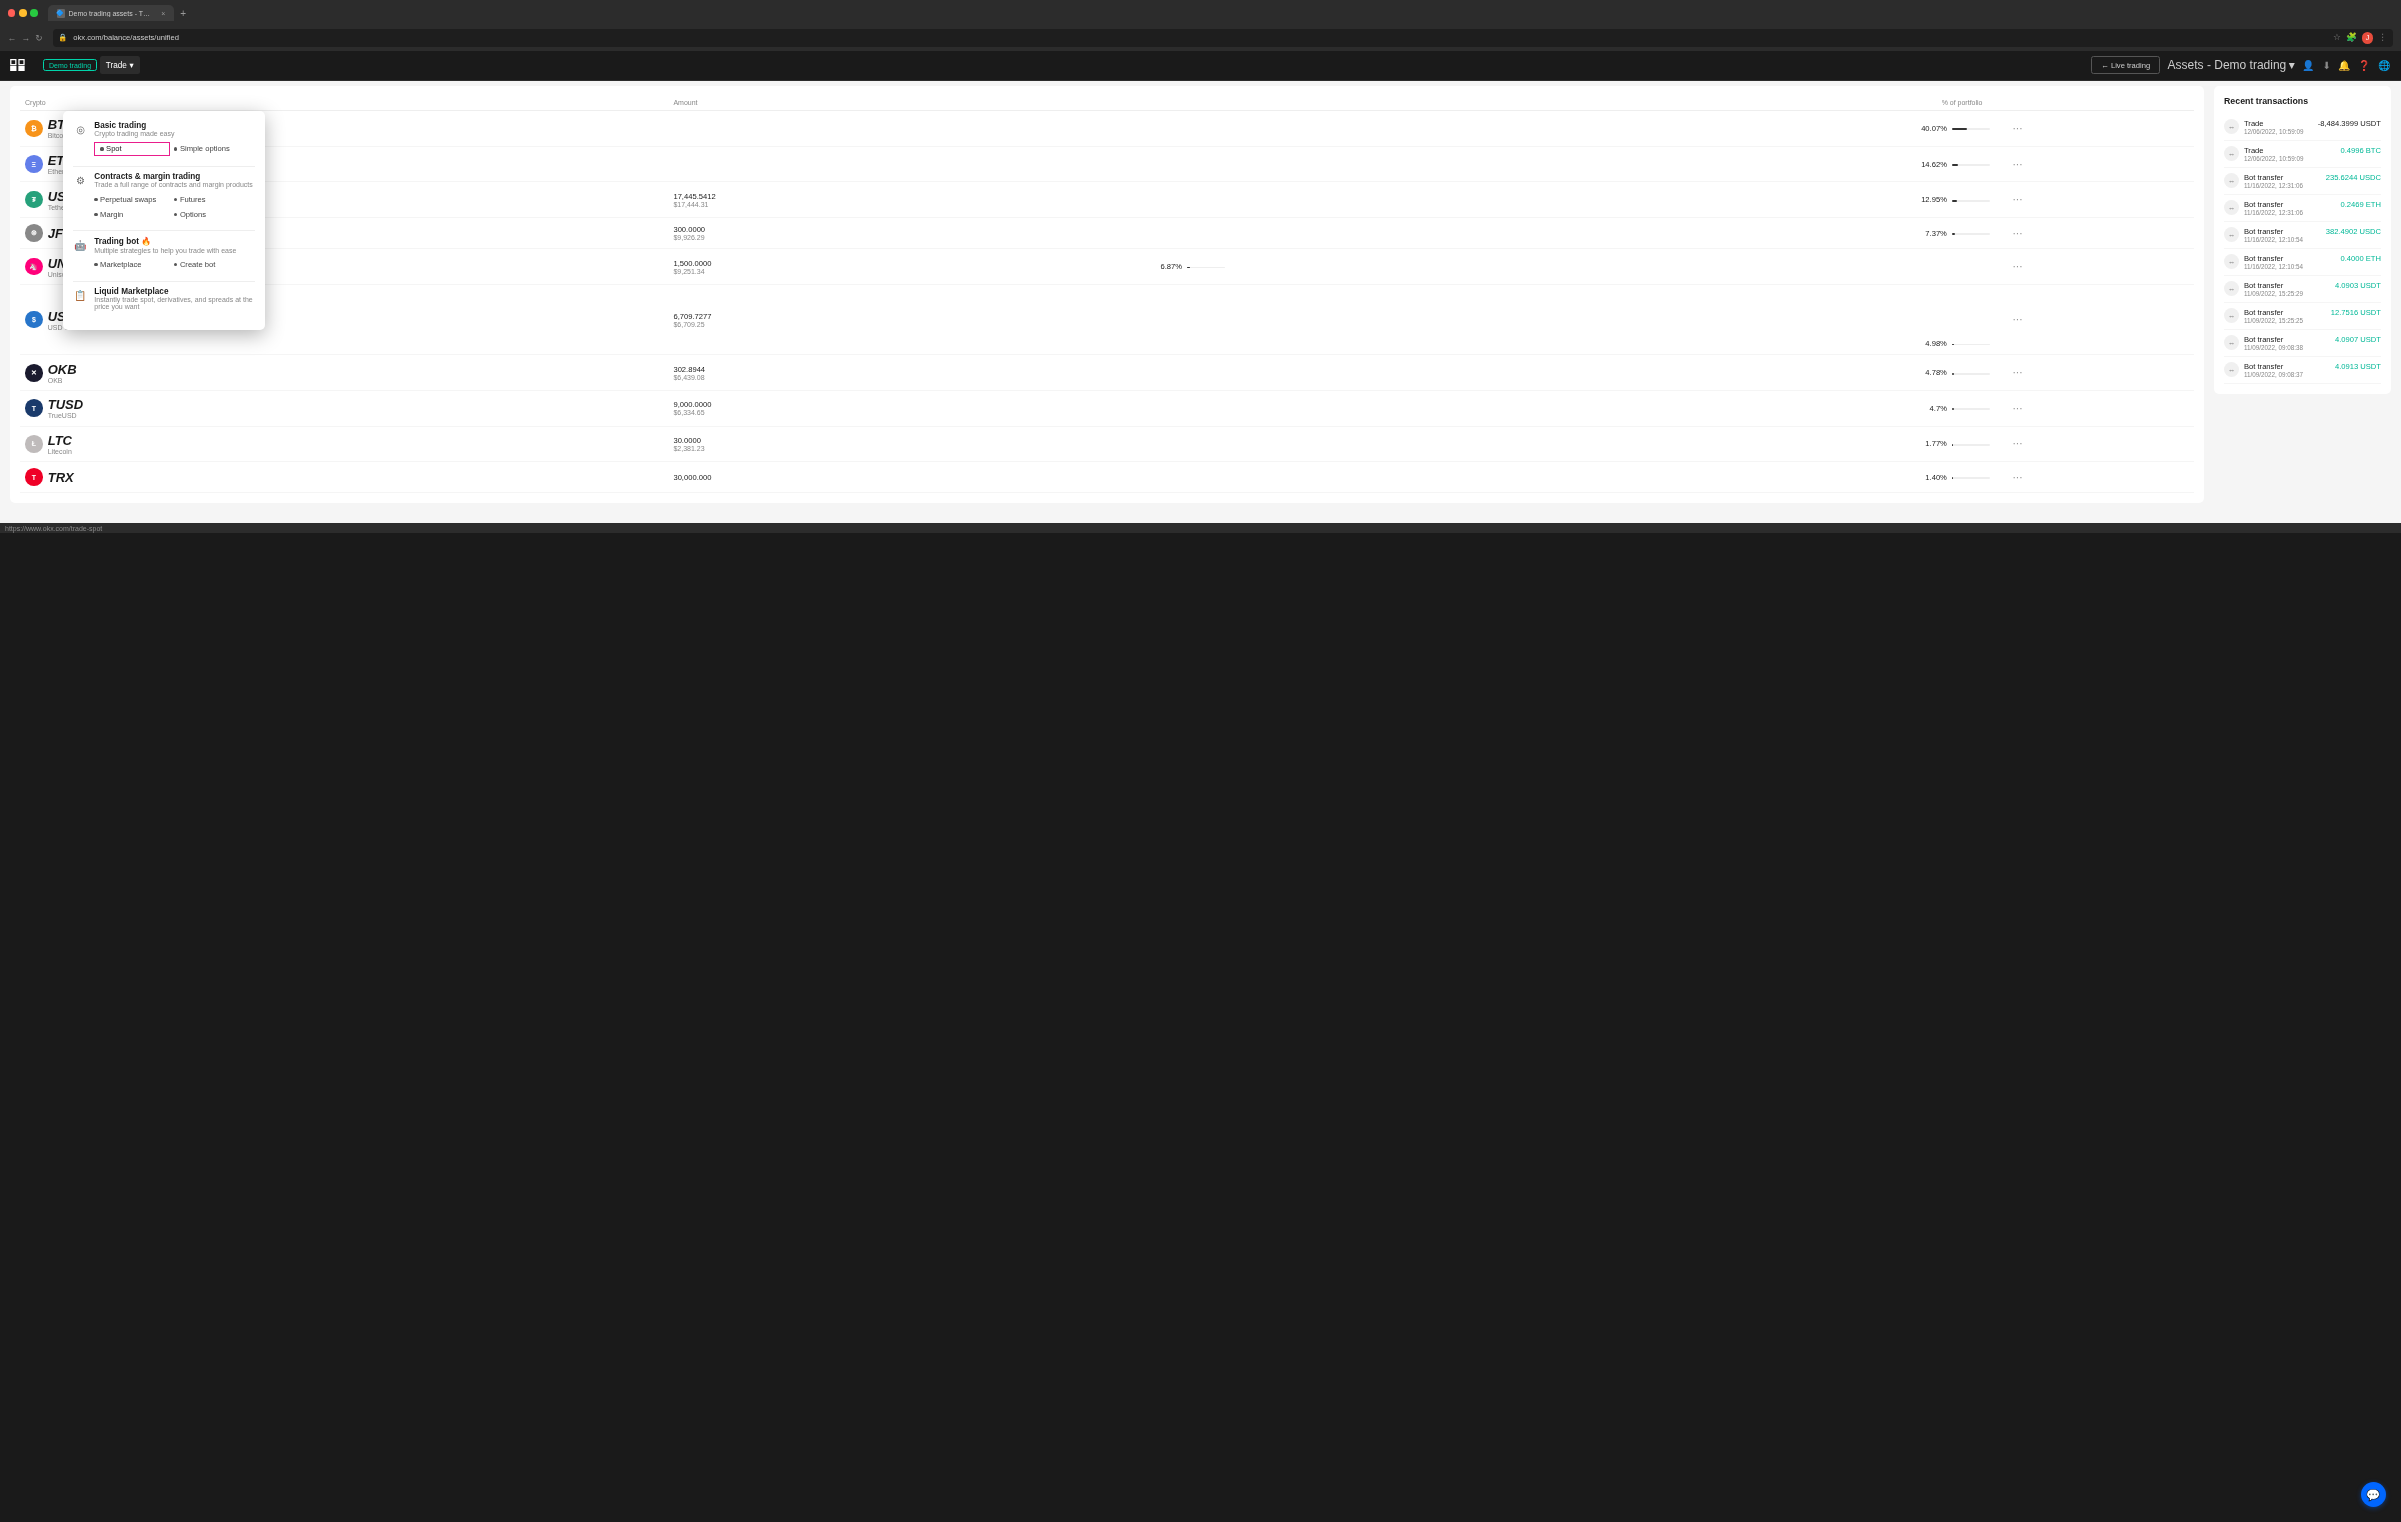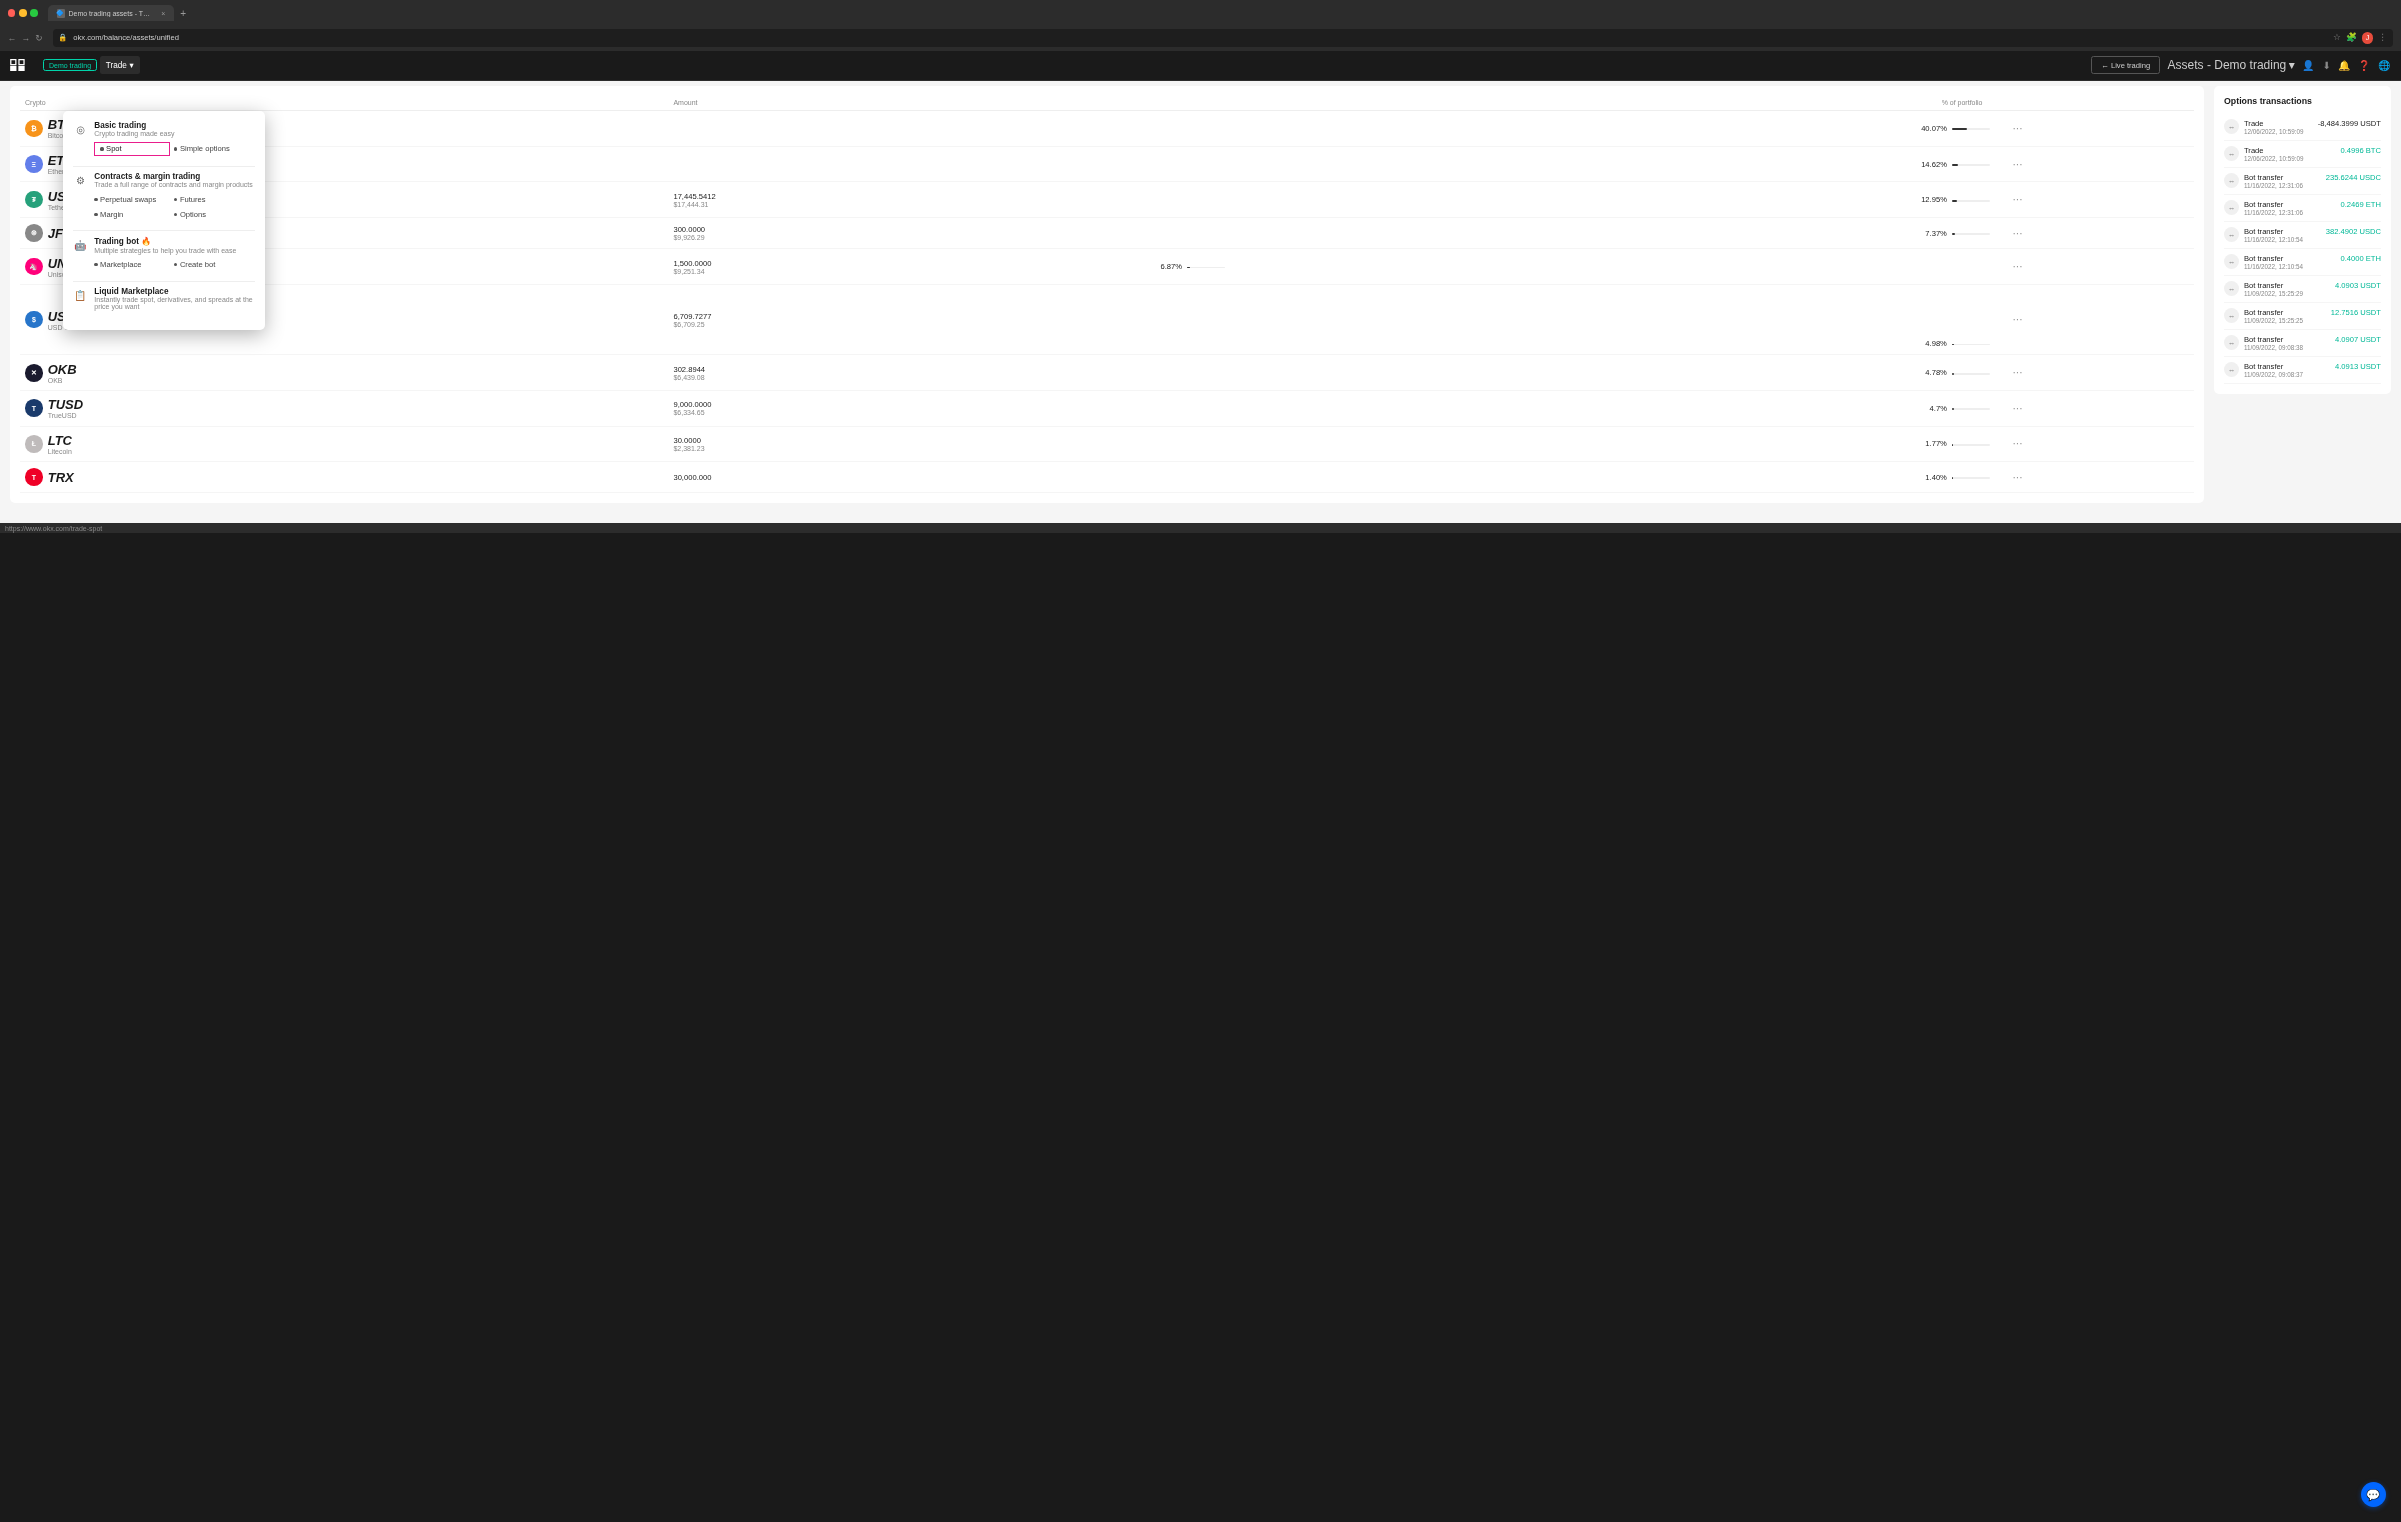--- a/index.html
+++ b/index.html
@@ -534,21 +534,21 @@
     <td>
       <button class="more-btn">···</button>
     </td>
   </tr>
             </tbody>
         </table>
       </div>
     </div>
 
     <div class="transactions-panel">
-      <div class="transactions-title">Options transactions</div>
+      <div class="transactions-title">Recent transactions</div>
       <div id="transactions-list">
           <div class="transaction-item">
     <div class="tx-left">
       <div class="tx-icon">
         <span style="font-size:7.6px; color:#888;">↔</span>
       </div>
       <div>
         <div class="tx-type">Trade</div>
         <div class="tx-date">12/06/2022, 10:59:09</div>
       </div>

